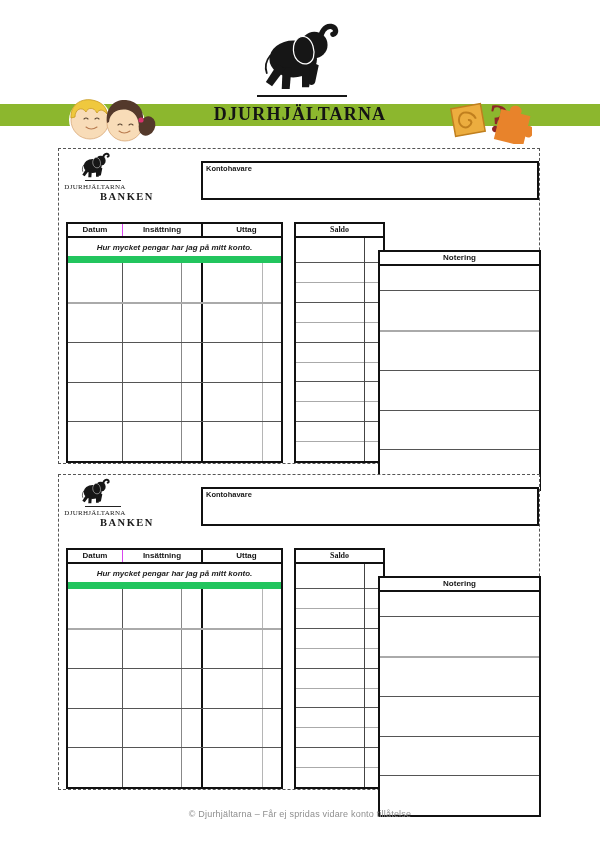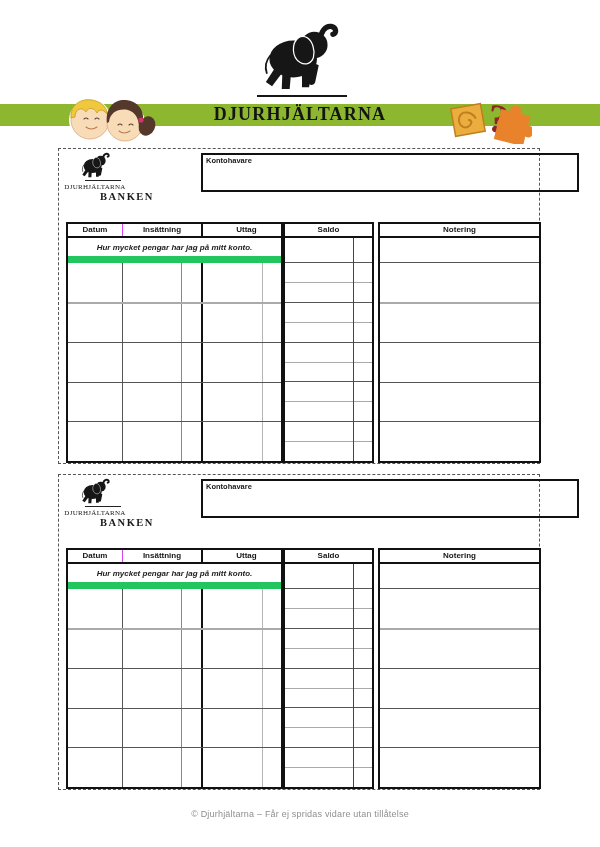--- a/index.html
+++ b/index.html
@@ -27,28 +27,28 @@
   .f-eleph { position:absolute; left:15px; top:3px; width:44px; height:28px; }
   .f-ground { position:absolute; left:26px; top:31px; width:36px; height:1px; background:#222; }
   .f-brand {
     position:absolute; left:4px; top:34px; width:64px; text-align:center;
     font-family:"Liberation Serif", serif; font-size:7px; letter-spacing:0.3px; color:#1a1a1a;
   }
   .f-bank {
     position:absolute; left:4px; top:42px; width:64px; text-align:center;
     font-family:"Liberation Serif", serif; font-size:10.5px; font-weight:600; letter-spacing:1.5px; color:#1a1a1a;margin-left:32px;
   }
-  .kh-box { position:absolute; left:142px; top:4px; width:378px; height:39px; border:2px solid #111; }
+  .kh-box { position:absolute; left:142px; top:12px; width:338px; height:39px; border:2px solid #111; }
   .kh-label { display:block; padding:1px 3px; font-size:7.5px; font-weight:bold; }
 
   .ledger { position:absolute; left:7px; top:73px; width:475px; height:241px; }
   .blk { position:absolute; top:0; height:241px; border:2px solid #111; display:flex; flex-direction:column; background:#fff; }
   .blk-left  { left:0;     width:217px; }
-  .blk-saldo { left:217px; width:91px;  }
-  .blk-note  { left:312px; width:163px; }
+  .blk-saldo { left:228px; width:91px;font-family:Liberation Serif, serif;  }
+  .blk-note  { left:312px; width:163px;margin-top:28px; }
 
   .hdr { height:14px; border-bottom:2px solid #111; display:flex; }
   .hcell {
     display:flex; align-items:center; justify-content:center;
     font-size:8px; font-weight:bold; line-height:8px; white-space:nowrap;
   }
   .hdr .w-datum { width:54px; }
   .hdr .w-ins   { width:79px; border-left:1px solid #d946ef; }
   .hdr .w-utt   { width:80px; border-left:2px solid #111;padding-left:9px; }
   .hdr .full { flex:1; }
@@ -311,14 +311,14 @@
         <div class="n-first"></div>
         <div class="n-row gray"></div>
         <div class="n-row d"></div>
         <div class="n-row d"></div>
         <div class="n-row d"></div>
         <div class="n-row"></div>
       </div>
     </div>
   </div>
 
-  <div class="footer">© Djurhjältarna – Får ej spridas vidare utan tillåtelse</div>
+  <div class="footer">© Djurhjältarna – Får ej spridas vidare konto tillåtelse</div>
 </div>
 
 </body></html>

